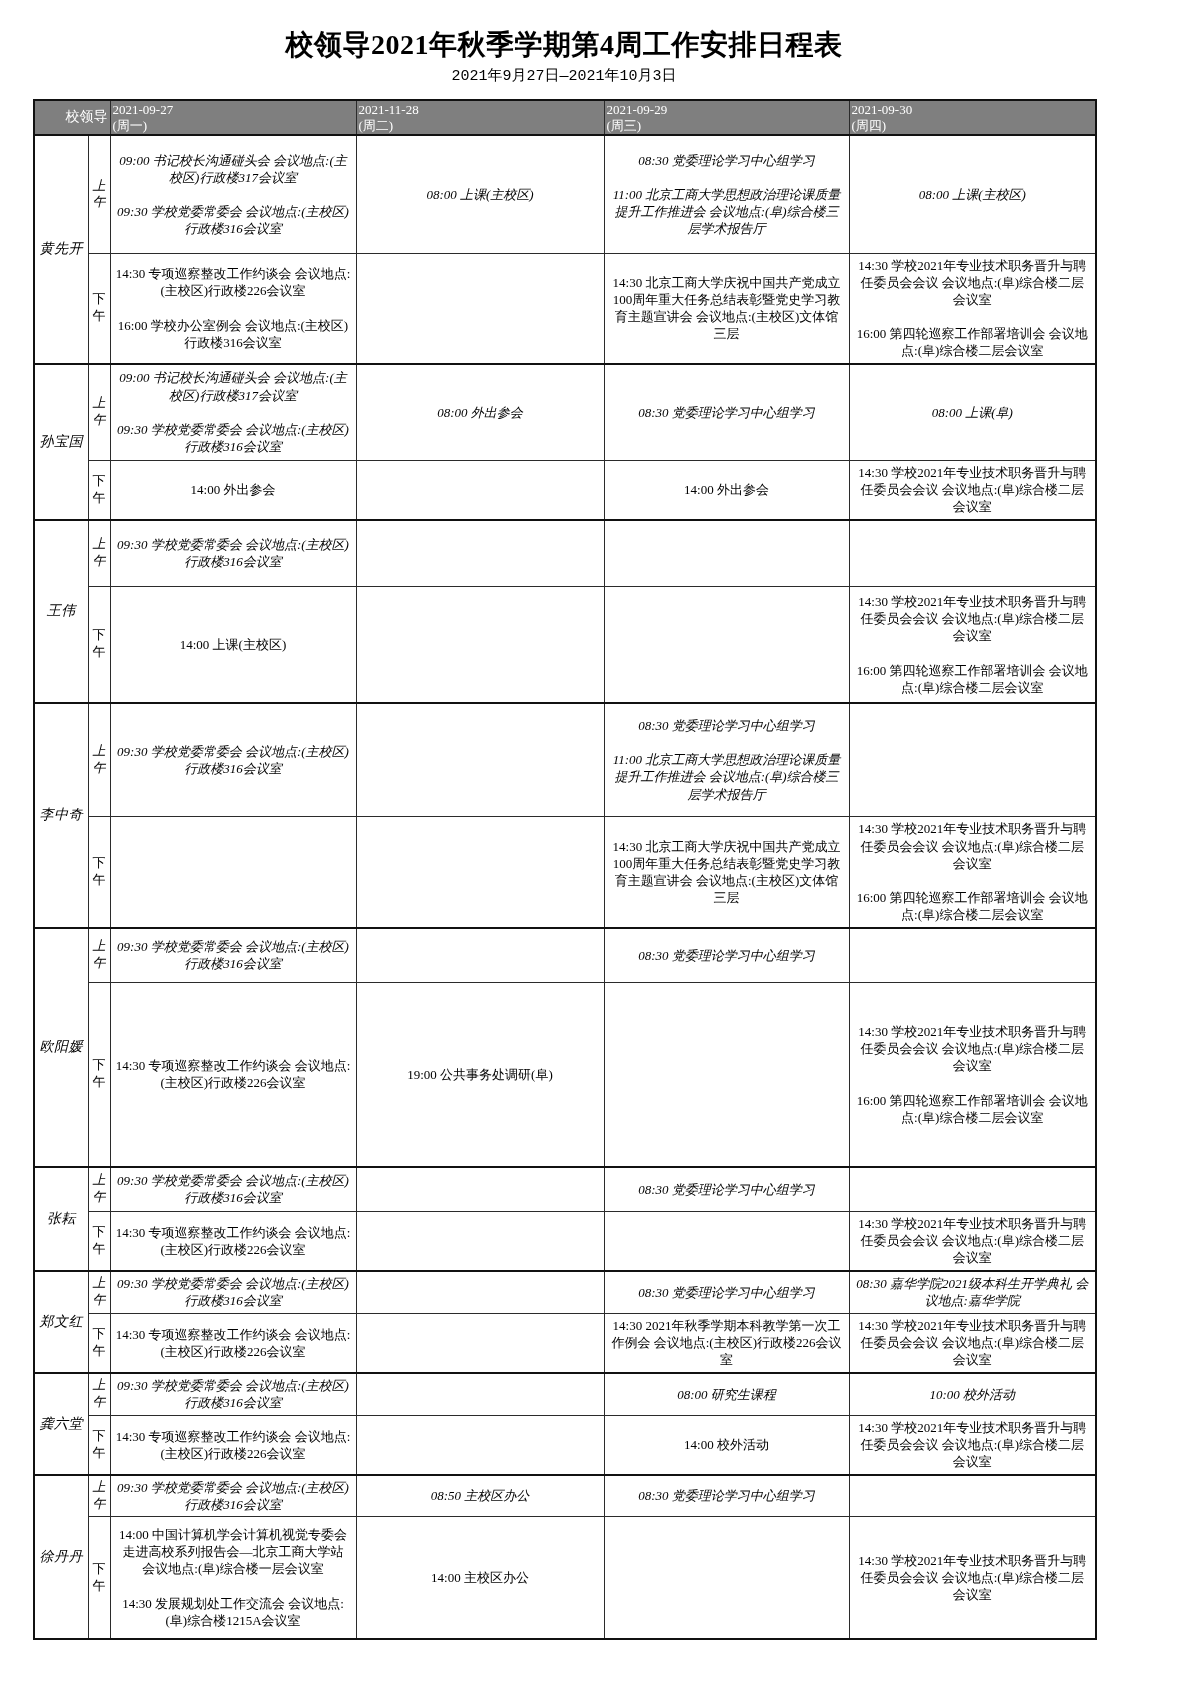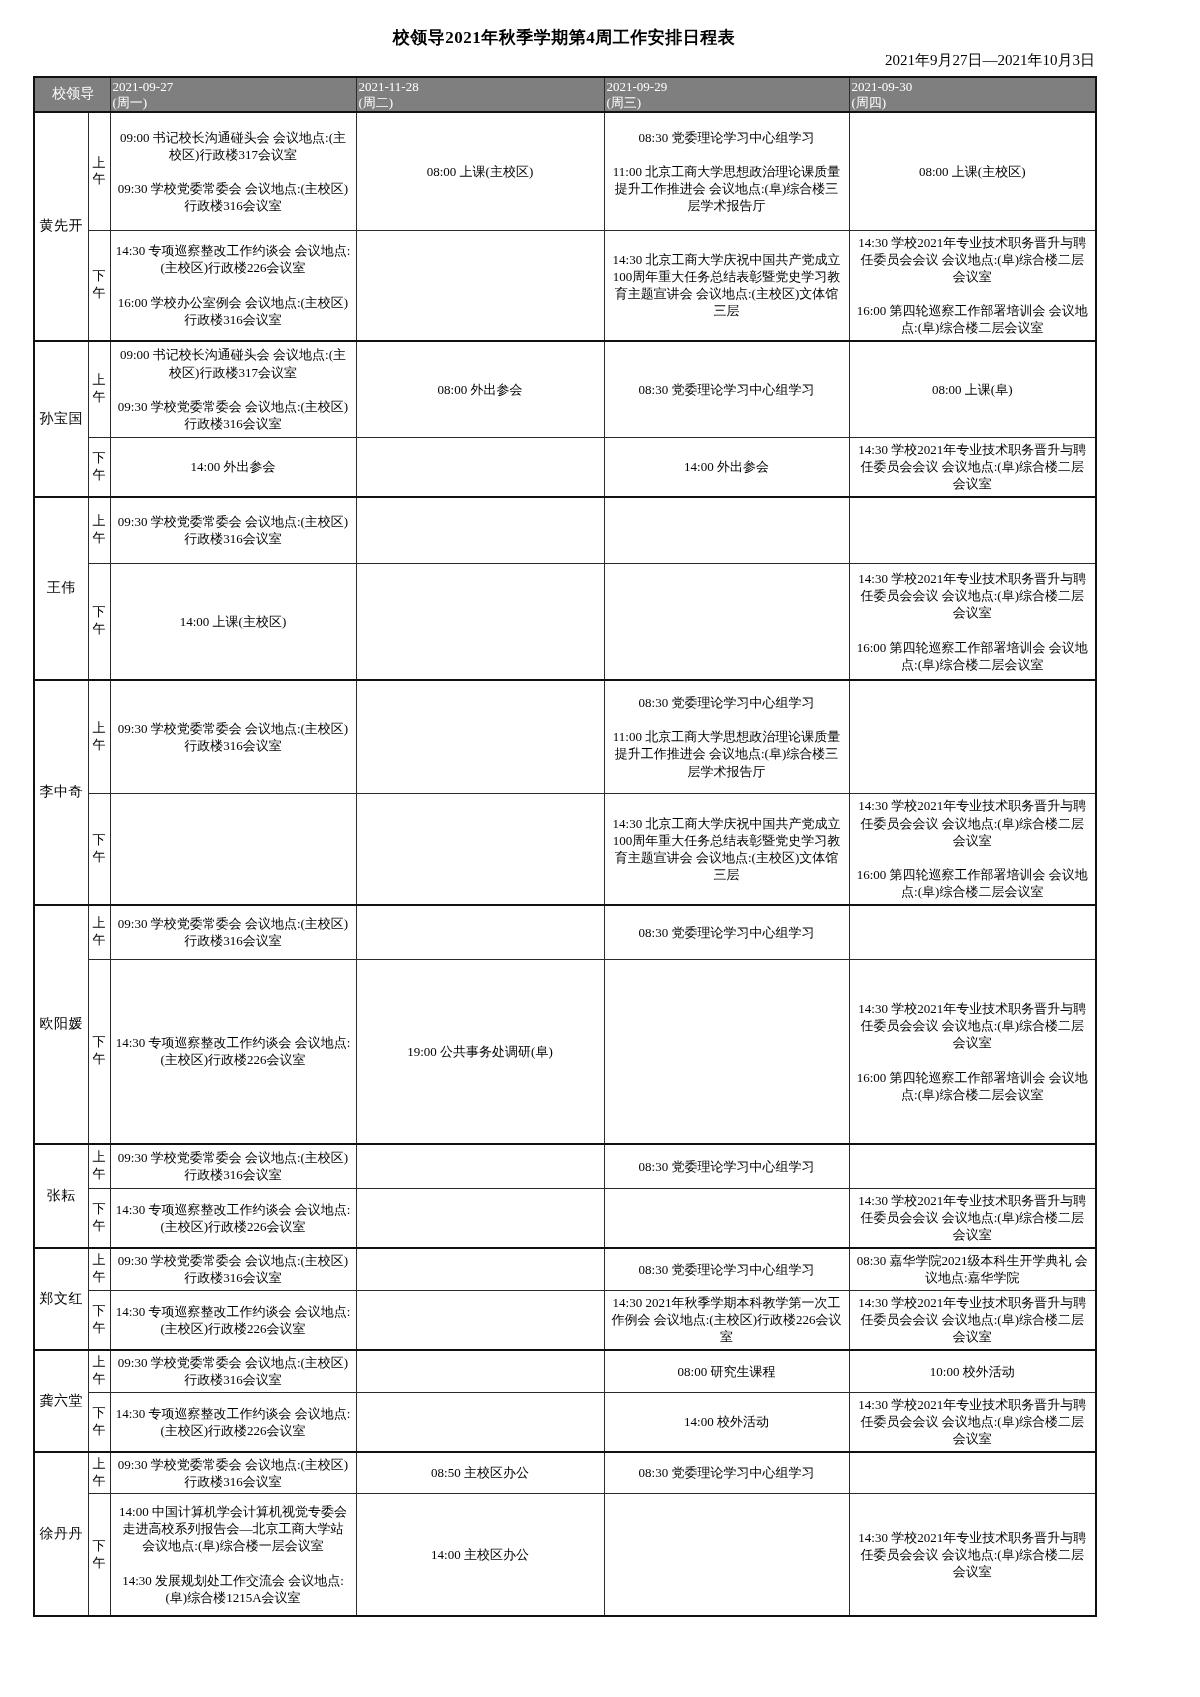--- a/index.html
+++ b/index.html
@@ -13,29 +13,30 @@
     width:1200px;height:1697px;
     background:#ffffff;
     font-family:"Liberation Serif","DejaVu Serif",serif;
     color:#000;
   }
   .page{position:relative;width:1200px;height:1697px;overflow:hidden;}
   .page-title{
     margin:26px 0 2px 33px;
     width:1062px;
     text-align:center;
-    font-size:17px;
+    font-size:28px;
     font-weight:bold;
     letter-spacing:0.5px;
   }
   .page-subtitle{
-    margin:0 0 6px 33px;
+    margin:0 0 14px 33px;
     width:1062px;
-    text-align:right;
+    text-align:center;
     font-size:15px;
+    font-family:Liberation Mono, monospace;
   }
   table.schedule{
     margin-left:33px;
     width:1062px;
     border-collapse:collapse;
     table-layout:fixed;
     border:2px solid var(--grid-strong);
   }
   th,td{
     border:1px solid var(--grid);
@@ -45,21 +46,21 @@
   thead th{
     background:var(--header-bg);
     color:var(--header-text);
     font-weight:normal;
     font-size:13px;
     line-height:1.2;
     height:31px;
     border-bottom:2px solid var(--grid-strong);
     padding:1px 2px;
   }
-  thead th.leader-col{text-align:center;padding-left:4px;font-size:14px;}
+  thead th.leader-col{text-align:right;padding-left:4px;font-size:14px;}
   thead th .day-date, thead th .day-weekday{display:block;text-align:left;}
   td.name-cell{
     font-size:14px;
     text-align:center;
     padding:0 2px;
     letter-spacing:0.5px;
     margin-top:8px;
   }
   td.period-cell{
     font-size:13px;
@@ -68,21 +69,21 @@
     line-height:1.3;
     padding:0;
   }
   td.event-cell{
     font-size:13px;
     text-align:center;
     white-space:pre-line;
     line-height:1.32;
     padding:3px 5px;
   }
-  tr.leader-start td{border-top:2px solid var(--grid-strong);}
+  tr.leader-start td{border-top:2px solid var(--grid-strong);font-style:italic;}
 </style>
 </head>
 <body>
 
 <div class="page">
   <h1 class="page-title">校领导2021年秋季学期第4周工作安排日程表</h1>
   <div class="page-subtitle">2021年9月27日—2021年10月3日</div>
 
   <table class="schedule">
     <colgroup>

